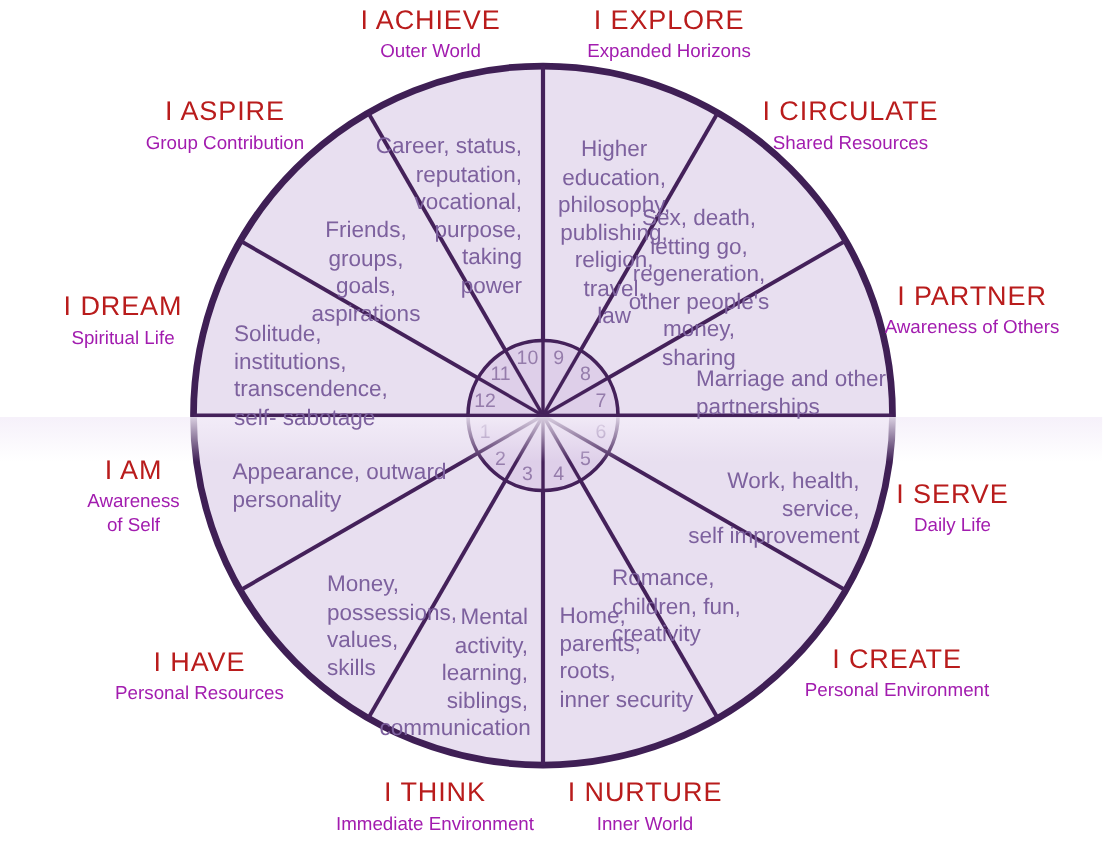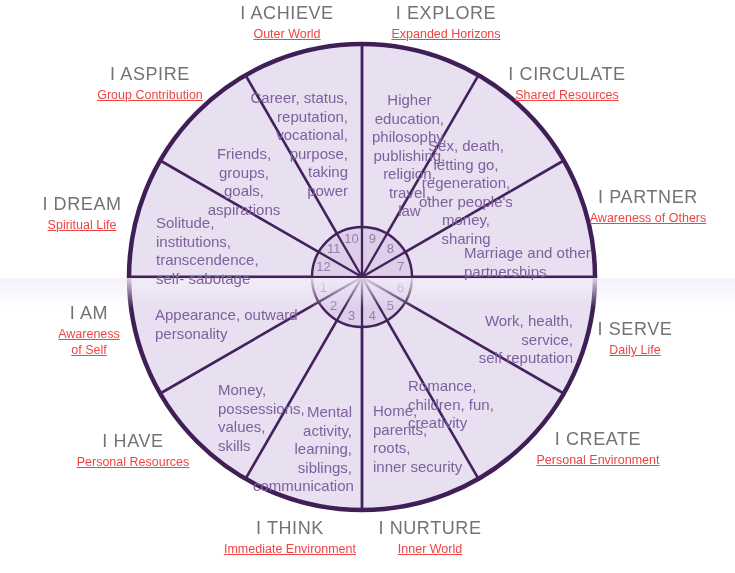--- a/index.html
+++ b/index.html
@@ -12,31 +12,30 @@
   }
   .outer-label{
     position:absolute;
     width:200px;
     text-align:center;
     pointer-events:none;
   }
   .identity{
     font-size:18px;
     letter-spacing:0.6px;
-    color:#737373;
+    color:#b91c1c;
     line-height:20px;
     white-space:pre-line;
   }
   .domain{
     font-size:12.5px;
-    color:#ef4444;
+    color:#a21caf;
     line-height:16px;
     margin-top:3px;
     white-space:pre-line;
-    text-decoration:underline;
   }
   .desc{
     position:absolute;
     font-size:15px;
     line-height:18.5px;
     color:#7d619e;
     white-space:pre-line;
     pointer-events:none;
     margin-top:12px;
   }
@@ -112,21 +111,21 @@
 siblings,
 communication</div>
   <div class="desc" style="left:373px;top:390px;text-align:left">Home,
 parents,
 roots,
 inner security</div>
   <div class="desc" style="left:408px;top:365px;width:122px;">Romance,
 children, fun,
 creativity</div>
   <div class="desc" style="left:455px;top:300px;width:118px;text-align:right">Work, health, service,
-self reputation</div>
+self improvement</div>
   <div class="desc" style="left:464px;top:232px;text-align:left">Marriage and other
 partnerships</div>
   <div class="desc" style="left:408px;top:125px;width:116px;text-align:center">Sex, death,
 letting go,
 regeneration,
 other people's
 money,
 sharing</div>
   <div class="desc" style="left:372px;top:79px;text-align:center">Higher
 education,

